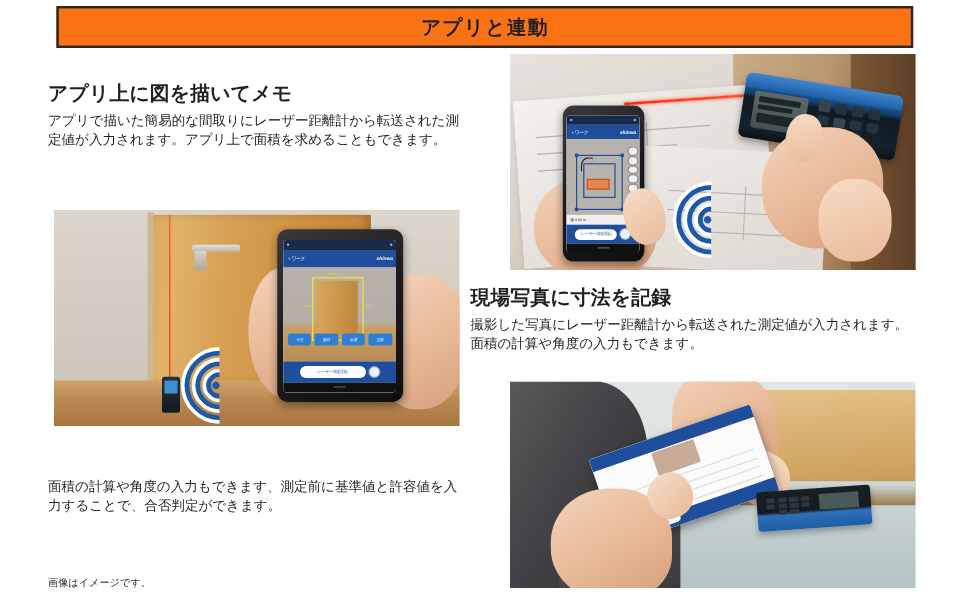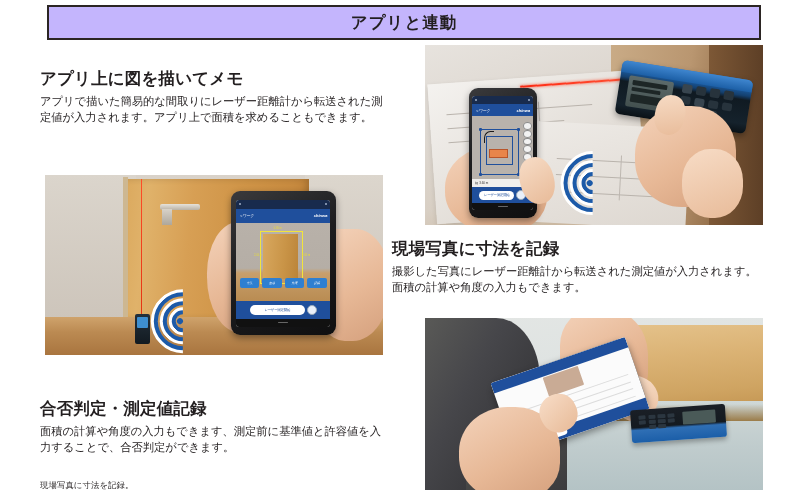--- a/index.html
+++ b/index.html
@@ -6,21 +6,21 @@
   body{
     width:800px;height:500px;background:#ffffff;
     font-family:"Liberation Sans","DejaVu Sans",sans-serif;
     color:#231f20;overflow:hidden;position:relative;
   }
   .page{position:relative;width:800px;height:500px;}
 
   
   .title-box{
     position:absolute;left:47px;top:5px;width:710px;height:31px;
-    border:2px solid #2b2523;background:#c4b5fd;
+    border:2px solid #2b2523;background:#f97316;
     display:flex;align-items:center;justify-content:center;
   }
   .title-text{font-size:16.5px;font-weight:700;letter-spacing:.06em;color:#231f20;}
 
   
   .txt{position:absolute;}
   .txt h2{margin:0 0 4px 0;font-size:16.5px;font-weight:700;letter-spacing:.01em;color:#231f20;line-height:1.25;}
   .txt p{margin:0;font-size:11.3px;line-height:1.45;color:#231f20;letter-spacing:-.002em;}
   .blk1{left:40px;top:68px;width:352px;}
   .blk2{left:392px;top:238px;width:372px;}
@@ -188,25 +188,24 @@
     <h2>現場写真に寸法を記録</h2>
     <p>撮影した写真にレーザー距離計から転送された測定値が入力されます。面積の計算や角度の入力もできます。</p>
   </div>
 
   <div class="txt blk1">
     <h2>アプリ上に図を描いてメモ</h2>
     <p>アプリで描いた簡易的な間取りにレーザー距離計から転送された測定値が入力されます。アプリ上で面積を求めることもできます。</p>
   </div>
 
   <div class="txt blk3">
-    <h2>合否判定・測定値記録</h2>
     <p>面積の計算や角度の入力もできます、測定前に基準値と許容値を入力することで、合否判定ができます。</p>
   </div>
 
-  <div class="foot">現場写真に寸法を記録。</div>
+  <div class="foot">画像はイメージです。</div>
 
   <div class="photo ph-topright">
     <div class="scene">
       <div class="lay tr-bg"></div>
       <div class="lay tr-wall"></div>
       <div class="lay tr-wall2"></div>
 
       <div class="lay tr-paper">
         <div class="bp-line" style="left:8%;top:22%;width:70%"></div>
         <div class="bp-line" style="left:8%;top:32%;width:56%"></div>

